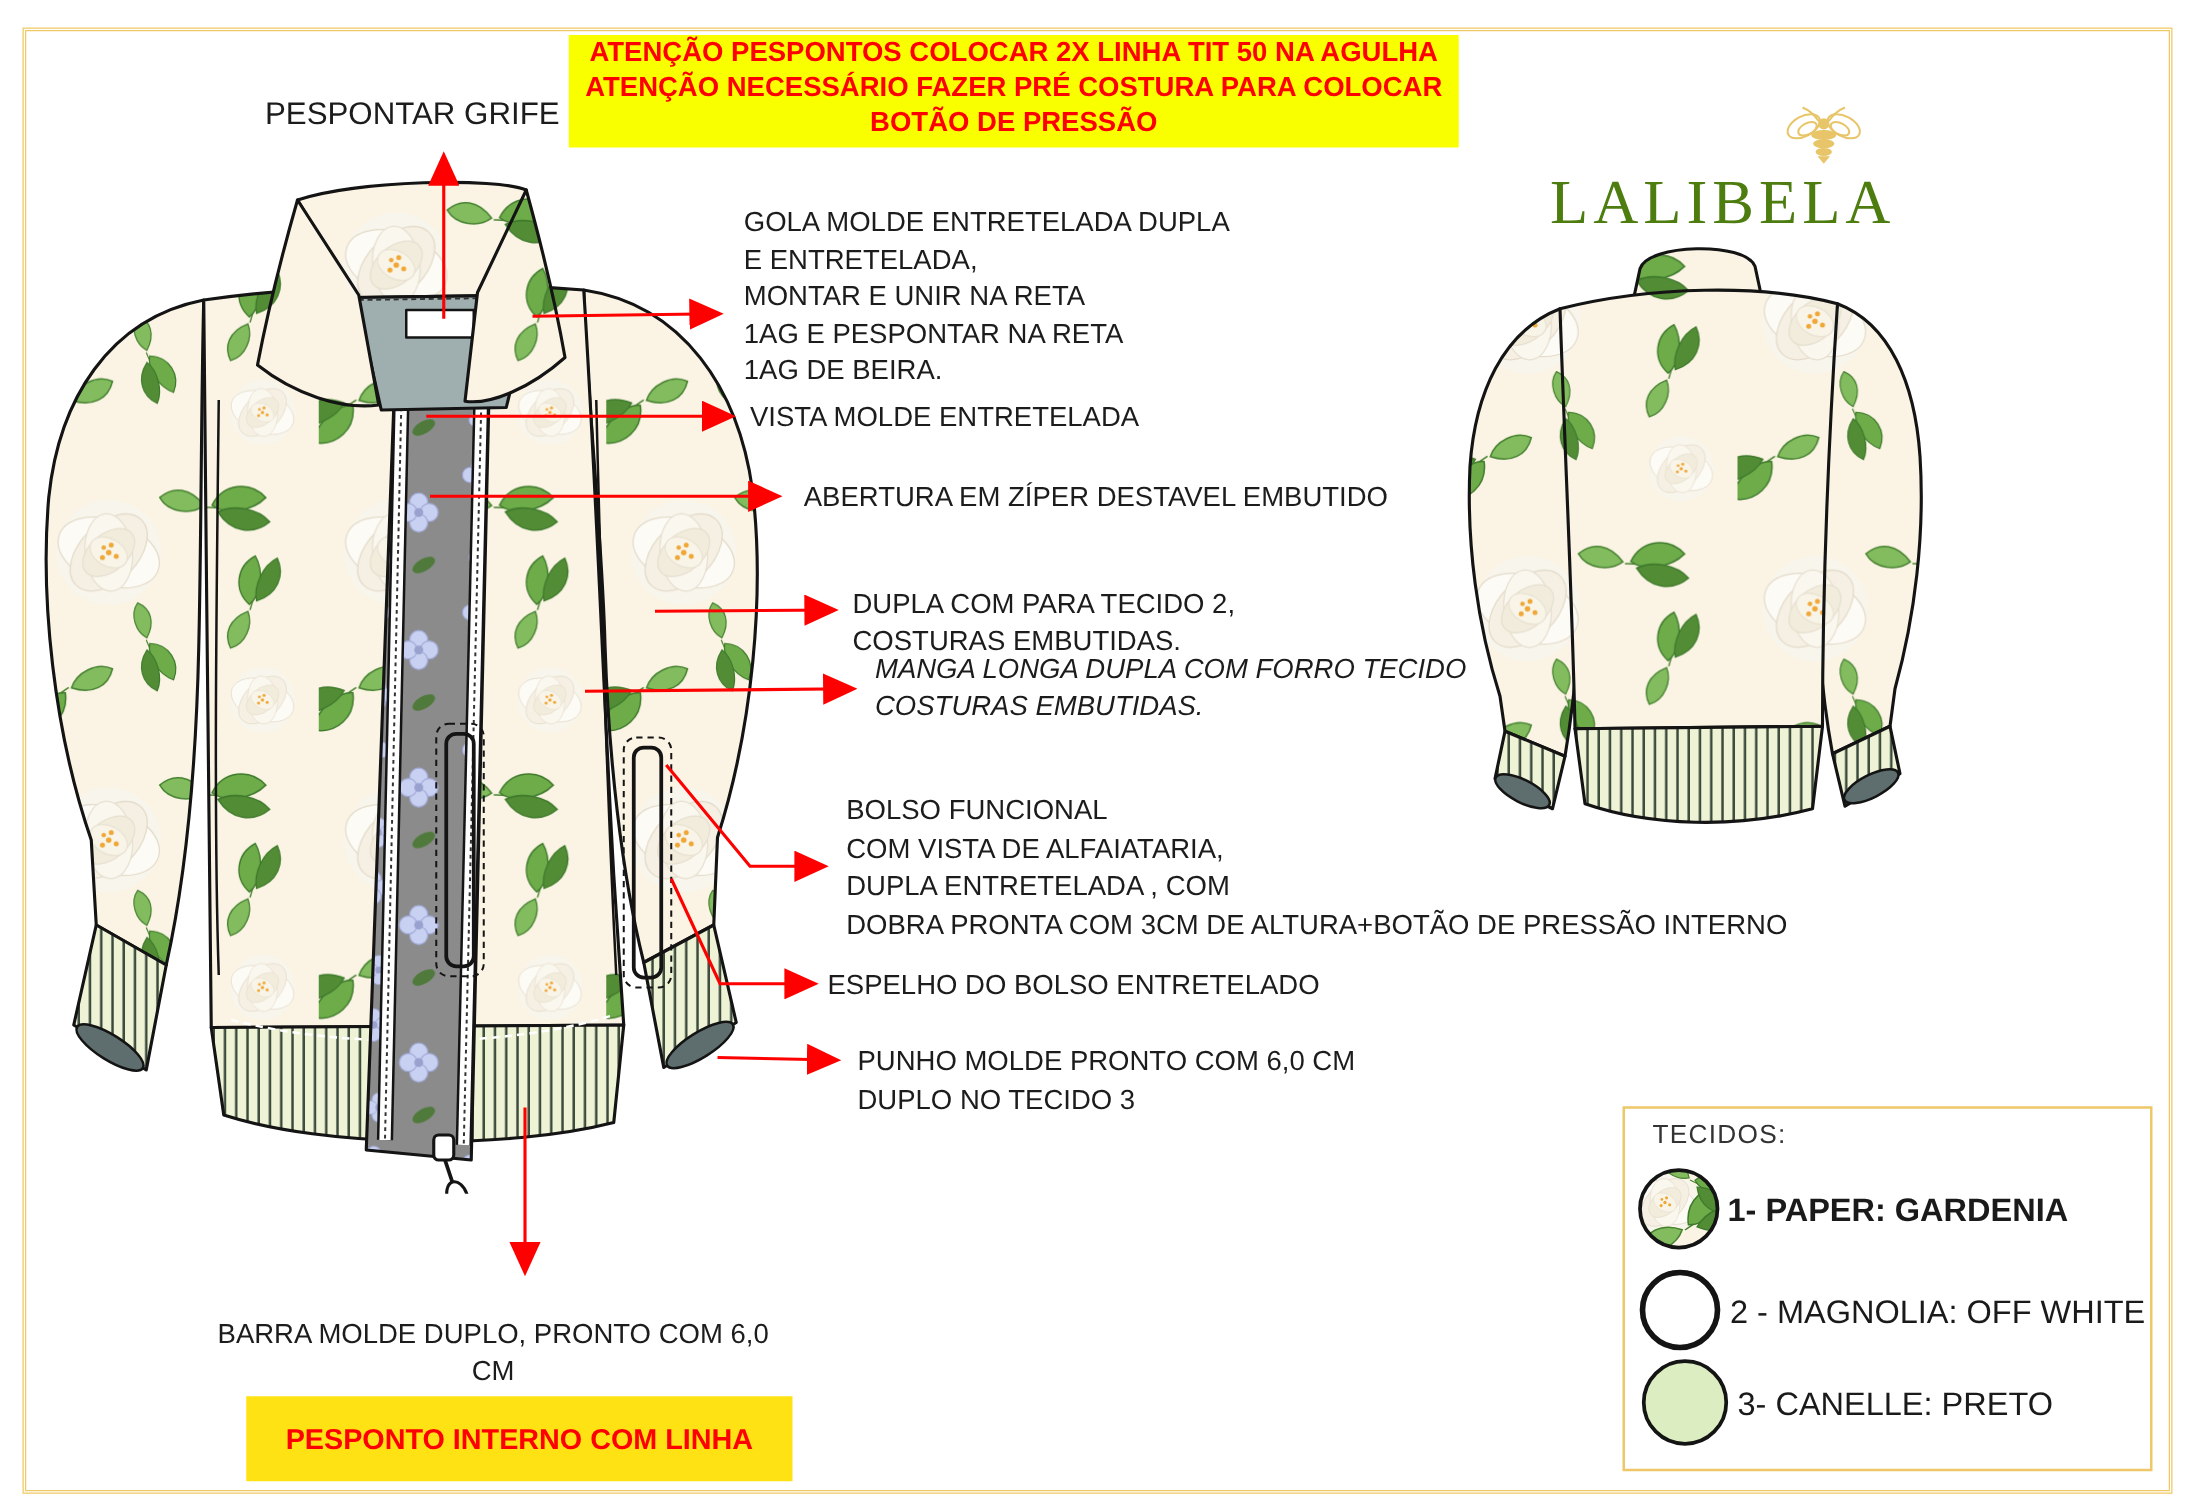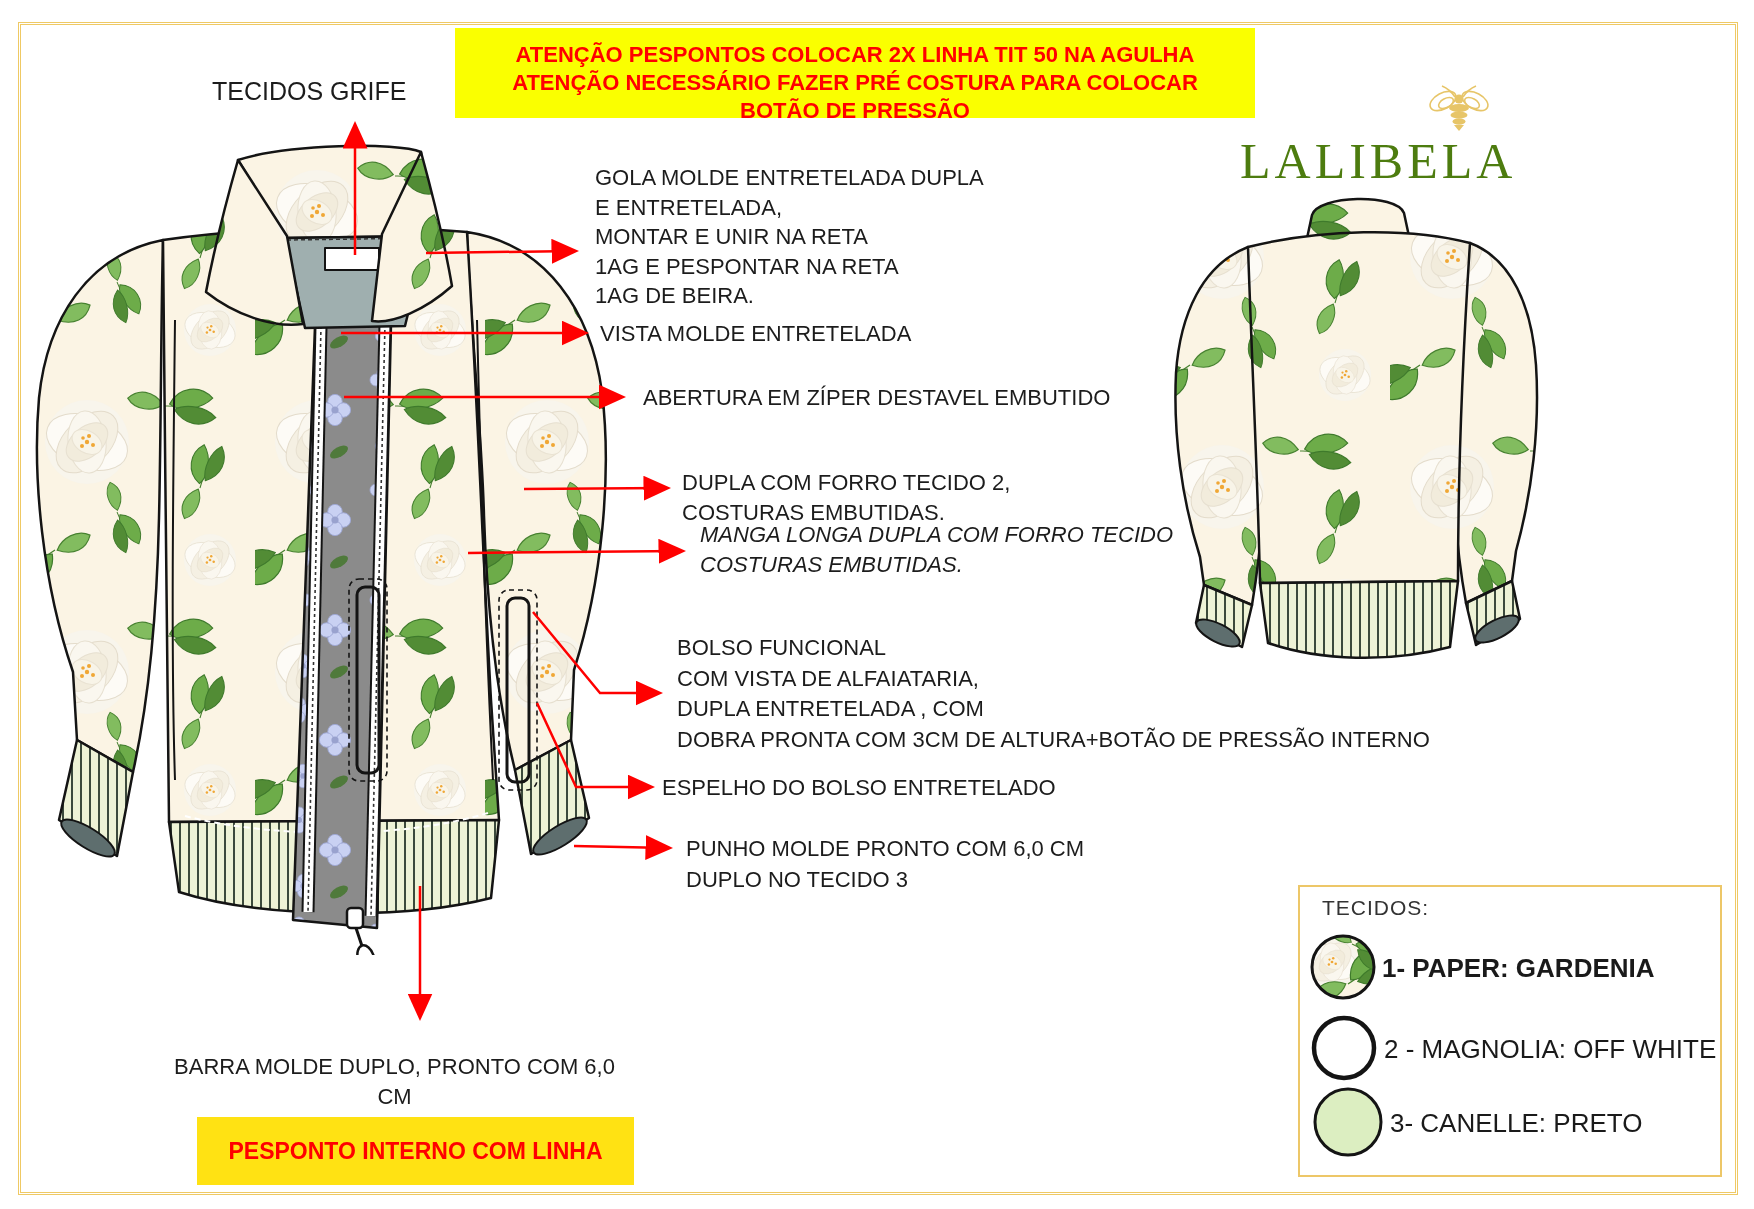--- a/index.html
+++ b/index.html
@@ -2,22 +2,22 @@
 <html><head>
 <meta charset="utf-8">
 <style>
   html,body{margin:0;padding:0;background:#fff;}
   #stage{position:relative;width:1754px;height:1209px;background:#fff;overflow:hidden;
          font-family:"Liberation Sans",sans-serif;color:#1a1a1a;}
   #frame{position:absolute;left:18px;top:22px;right:16px;bottom:14px;
          border:3px double #EFC964;pointer-events:none;}
   .abs{position:absolute;}
   .callout{font-size:22px;line-height:30px;white-space:nowrap;color:#1c1c1c;}
-  .banner-top{left:455px;top:28px;width:800px;height:90px;background:#FAFF00;
-              text-align:center;padding-top:13px;box-sizing:border-box;}
+  .banner-top{left:455px;top:28px;width:712px;height:90px;background:#FAFF00;
+              text-align:center;padding-top:0;box-sizing:border-box;}
   .banner-top div{font-size:22px;line-height:28px;font-weight:bold;color:#FF0000;}
   .etiqueta{left:212px;top:76px;font-size:25px;}
   .gola{left:595px;top:163px;line-height:29.5px;}
   .vista{left:600px;top:319px;}
   .abertura{left:643px;top:383px;}
   .dupla{left:682px;top:468px;}
   .manga{left:700px;top:520px;font-style:italic;}
   .bolso{left:677px;top:633px;line-height:30.5px;}
   .espelho{left:662px;top:773px;}
   .punho{left:686px;top:833px;line-height:31px;}
@@ -185,32 +185,32 @@
       <path d="M88,62 C160,44 250,42 310,58 C302,180 298,300 298,396 L100,398
                C98,300 92,180 88,62 Z" fill="url(#floral)"></path>
       <path d="M100,398 L298,396 L290,462 C230,478 160,476 108,458 Z" fill="url(#rib)"></path>
       <path d="M44,400 L92,420 L82,462 L36,438 Z" fill="url(#rib)"></path>
       <ellipse cx="58" cy="448" rx="24" ry="9" transform="rotate(27 58 448)" fill="#5E6E6E" stroke-width="2"></ellipse>
       <path d="M352,396 L306,418 L316,460 L360,434 Z" fill="url(#rib)"></path>
       <ellipse cx="337" cy="444" rx="24" ry="9" transform="rotate(-27 337 444)" fill="#5E6E6E" stroke-width="2"></ellipse>
     </g>
   </svg>
 
-  <div class="abs callout etiqueta">TECIDOS GRIFE</div>
+  <div class="abs callout etiqueta">PESPONTAR GRIFE</div>
   <div class="abs callout gola">
     <div>GOLA MOLDE ENTRETELADA DUPLA</div>
     <div>E ENTRETELADA,</div>
     <div>MONTAR E UNIR NA RETA</div>
     <div>1AG E PESPONTAR NA RETA</div>
     <div>1AG DE BEIRA.</div>
   </div>
   <div class="abs callout vista">VISTA MOLDE ENTRETELADA</div>
   <div class="abs callout abertura">ABERTURA EM ZÍPER DESTAVEL EMBUTIDO</div>
   <div class="abs callout dupla">
-    <div>DUPLA COM FORRO TECIDO 2,</div>
+    <div>DUPLA COM PARA TECIDO 2,</div>
     <div>COSTURAS EMBUTIDAS.</div>
   </div>
   <div class="abs callout manga">
     <div>MANGA LONGA DUPLA COM FORRO TECIDO</div>
     <div>COSTURAS EMBUTIDAS.</div>
   </div>
   <div class="abs callout bolso">
     <div>BOLSO FUNCIONAL</div>
     <div>COM VISTA DE ALFAIATARIA,</div>
     <div>DUPLA ENTRETELADA , COM</div>

